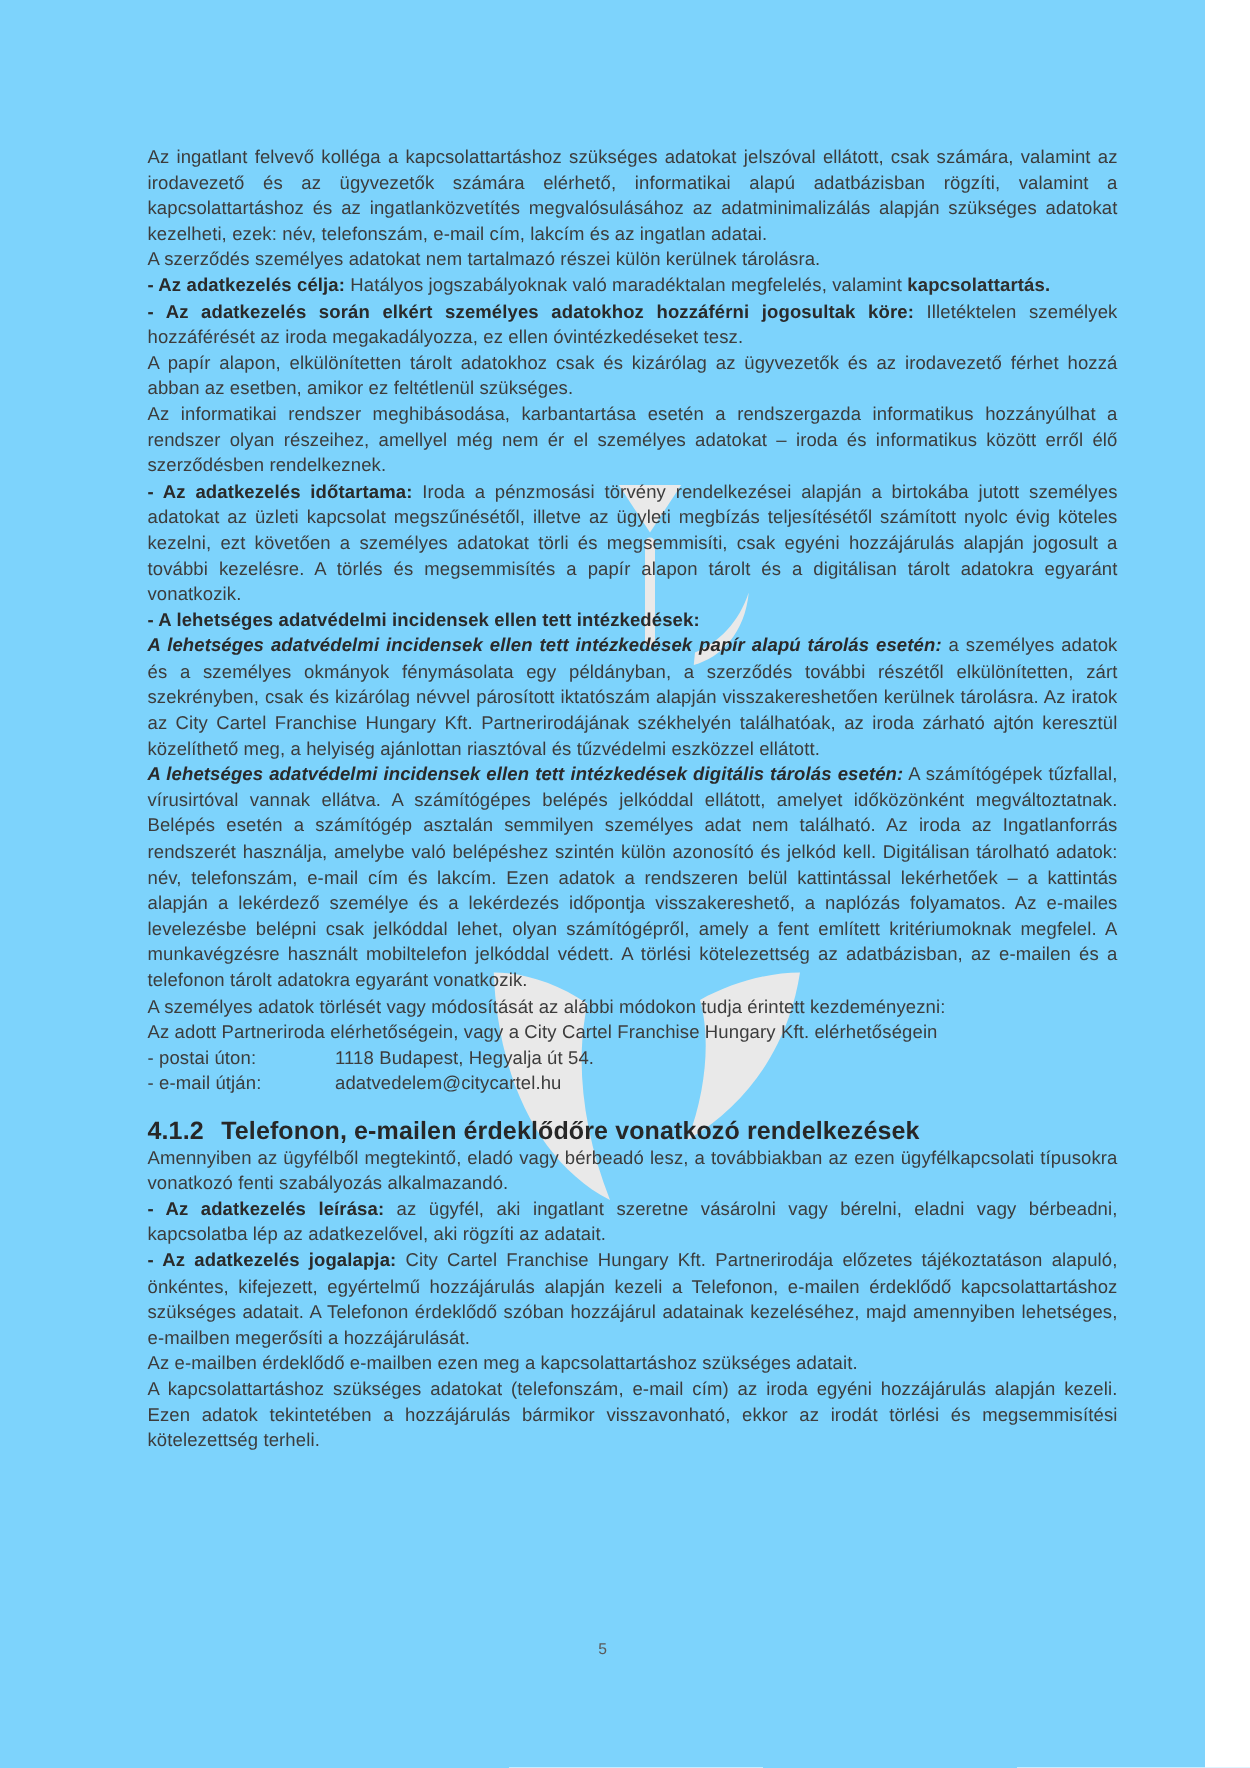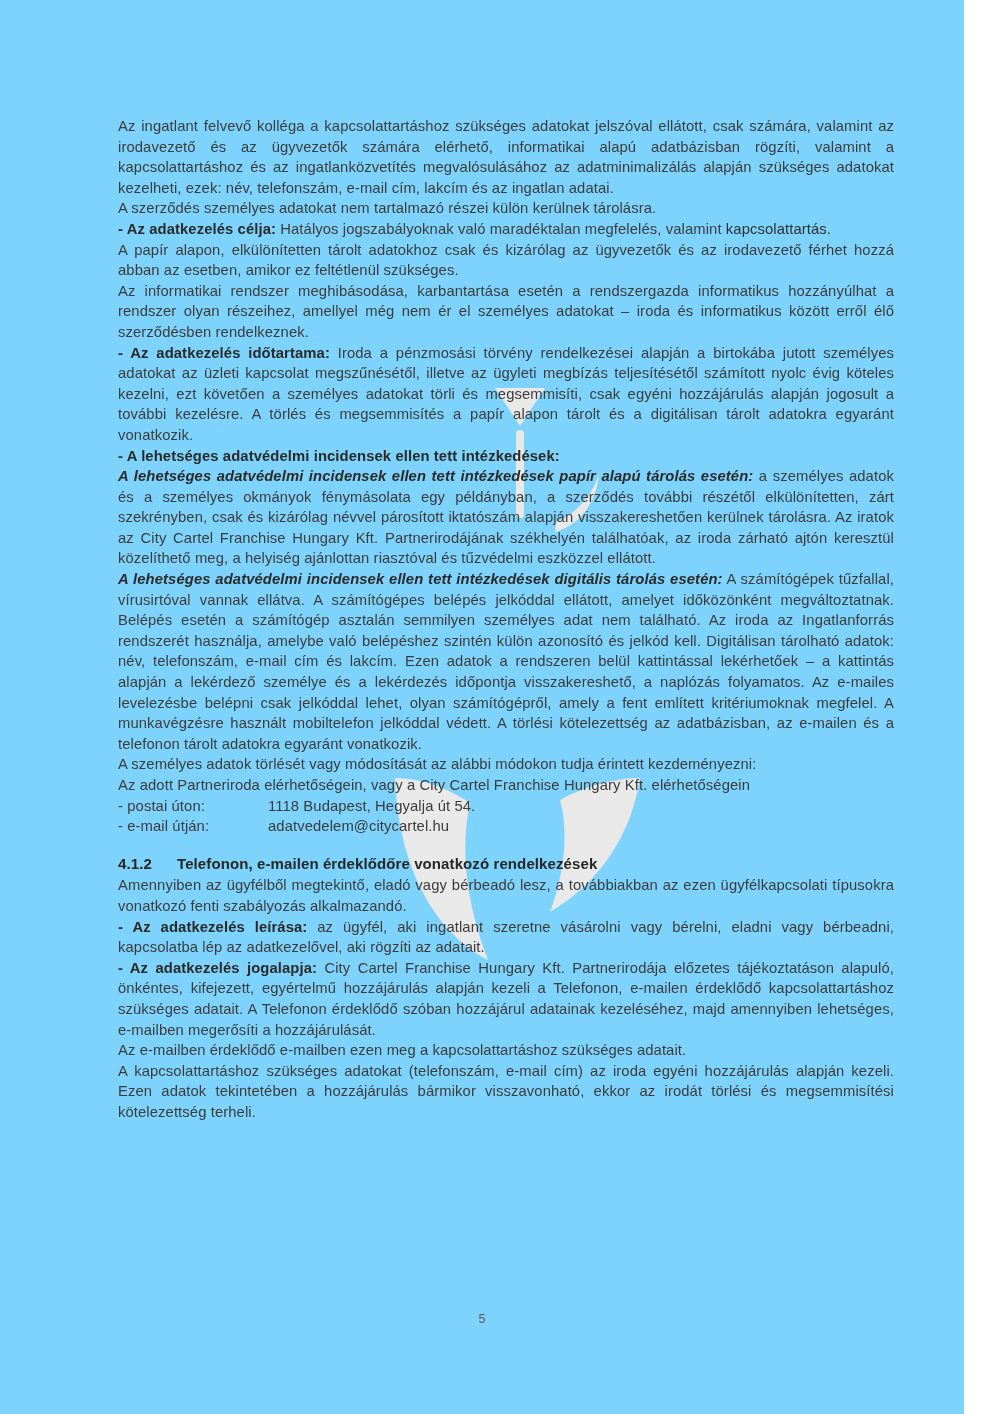--- a/index.html
+++ b/index.html
@@ -30,34 +30,34 @@
     color:#3c3c3c;
     letter-spacing:0.1px;
   }
   .para{
     margin:0;
     text-align:justify;
   }
   .seg-n{font-weight:400;}
   .seg-b{font-weight:700;color:#2a2a2a;margin-top:43px;}
   .seg-bi{font-weight:700;font-style:italic;color:#2a2a2a;}
-  .seg-sb{font-weight:400;color:#2f2f2f;}
+  .seg-sb{font-weight:700;color:#2f2f2f;}
   .contact{
     margin:0;
     text-align:left;
   }
   .clabel{
     display:inline-block;
     width:150px;
   }
   .heading{
     margin-top:17px;
     margin-bottom:1px;
     font-weight:700;
-    font-size:15px;
+    font-size:20px;
     color:#272727;
     text-align:left;
   }
   .hnum{
     display:inline-block;
     width:59px;
   }
   .page-footer{
     position:absolute;
     left:0;
@@ -83,20 +83,21 @@
         <path d="M25,420 C28,502 60,572 118,602 C96,546 90,490 100,445 C75,428 48,420 25,420 Z"></path>
         <path d="M270,420 C262,472 234,522 180,554 C196,512 198,470 190,442 C215,428 245,420 270,420 Z"></path>
       </g>
     </svg>
   </div>
 
   <div class="doc-body">
       <p class="para"><span class="seg-n">Az ingatlant felvevő kolléga a kapcsolattartáshoz szükséges adatokat jelszóval ellátott, csak számára, valamint az irodavezető és az ügyvezetők számára elérhető, informatikai alapú adatbázisban rögzíti, valamint a kapcsolattartáshoz és az ingatlanközvetítés megvalósulásához az adatminimalizálás alapján szükséges adatokat kezelheti, ezek: név, telefonszám, e-mail cím, lakcím és az ingatlan adatai.</span></p>
       <p class="para"><span class="seg-n">A szerződés személyes adatokat nem tartalmazó részei külön kerülnek tárolásra.</span></p>
       <p class="para"><span class="seg-b">- Az adatkezelés célja: </span><span class="seg-n">Hatályos jogszabályoknak való maradéktalan megfelelés, valamint </span><span class="seg-sb">kapcsolattartás.</span></p>
+      <p class="para"><span class="seg-b">- Az adatkezelés során elkért személyes adatokhoz hozzáférni jogosultak köre: </span><span class="seg-n">Illetéktelen személyek hozzáférését az iroda megakadályozza, ez ellen óvintézkedéseket tesz.</span></p>
       <p class="para"><span class="seg-n">A papír alapon, elkülönítetten tárolt adatokhoz csak és kizárólag az ügyvezetők és az irodavezető férhet hozzá abban az esetben, amikor ez feltétlenül szükséges.</span></p>
       <p class="para"><span class="seg-n">Az informatikai rendszer meghibásodása, karbantartása esetén a rendszergazda informatikus hozzányúlhat a rendszer olyan részeihez, amellyel még nem ér el személyes adatokat – iroda és informatikus között erről élő szerződésben rendelkeznek.</span></p>
       <p class="para"><span class="seg-b">- Az adatkezelés időtartama: </span><span class="seg-n">Iroda a pénzmosási törvény rendelkezései alapján a birtokába jutott személyes adatokat az üzleti kapcsolat megszűnésétől, illetve az ügyleti megbízás teljesítésétől számított nyolc évig köteles kezelni, ezt követően a személyes adatokat törli és megsemmisíti, csak egyéni hozzájárulás alapján jogosult a további kezelésre. A törlés és megsemmisítés a papír alapon tárolt és a digitálisan tárolt adatokra egyaránt vonatkozik.</span></p>
       <p class="para"><span class="seg-b">- A lehetséges adatvédelmi incidensek ellen tett intézkedések:</span></p>
       <p class="para"><span class="seg-bi">A lehetséges adatvédelmi incidensek ellen tett intézkedések papír alapú tárolás esetén:</span><span class="seg-n"> a személyes adatok és a személyes okmányok fénymásolata egy példányban, a szerződés további részétől elkülönítetten, zárt szekrényben, csak és kizárólag névvel párosított iktatószám alapján visszakereshetően kerülnek tárolásra. Az iratok az City Cartel Franchise Hungary Kft. Partnerirodájának székhelyén találhatóak, az iroda zárható ajtón keresztül közelíthető meg, a helyiség ajánlottan riasztóval és tűzvédelmi eszközzel ellátott.</span></p>
       <p class="para"><span class="seg-bi">A lehetséges adatvédelmi incidensek ellen tett intézkedések digitális tárolás esetén:</span><span class="seg-n"> A számítógépek tűzfallal, vírusirtóval vannak ellátva. A számítógépes belépés jelkóddal ellátott, amelyet időközönként megváltoztatnak. Belépés esetén a számítógép asztalán semmilyen személyes adat nem található. Az iroda az Ingatlanforrás rendszerét használja, amelybe való belépéshez szintén külön azonosító és jelkód kell. Digitálisan tárolható adatok: név, telefonszám, e-mail cím és lakcím. Ezen adatok a rendszeren belül kattintással lekérhetőek – a kattintás alapján a lekérdező személye és a lekérdezés időpontja visszakereshető, a naplózás folyamatos. Az e-mailes levelezésbe belépni csak jelkóddal lehet, olyan számítógépről, amely a fent említett kritériumoknak megfelel. A munkavégzésre használt mobiltelefon jelkóddal védett. A törlési kötelezettség az adatbázisban, az e-mailen és a telefonon tárolt adatokra egyaránt vonatkozik.</span></p>
       <p class="para"><span class="seg-n">A személyes adatok törlését vagy módosítását az alábbi módokon tudja érintett kezdeményezni:</span></p>
       <p class="para"><span class="seg-n">Az adott Partneriroda elérhetőségein, vagy a City Cartel Franchise Hungary Kft. elérhetőségein</span></p>
       <div class="contact"><span class="clabel">- postai úton:</span><span>1118 Budapest, Hegyalja út 54.</span></div>
       <div class="contact"><span class="clabel">- e-mail útján:</span><span>adatvedelem@citycartel.hu</span></div>

